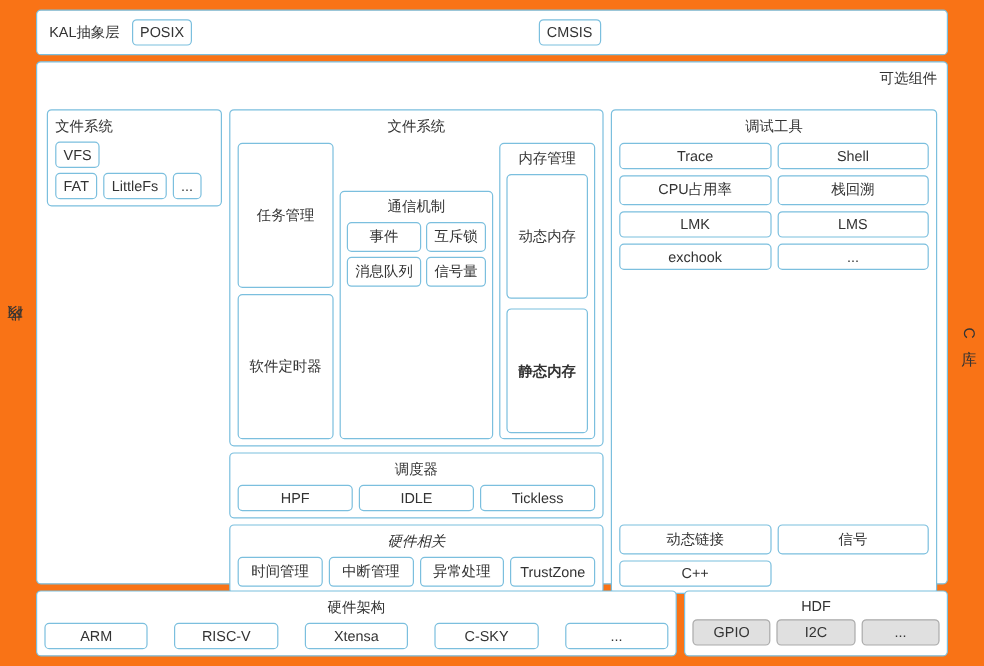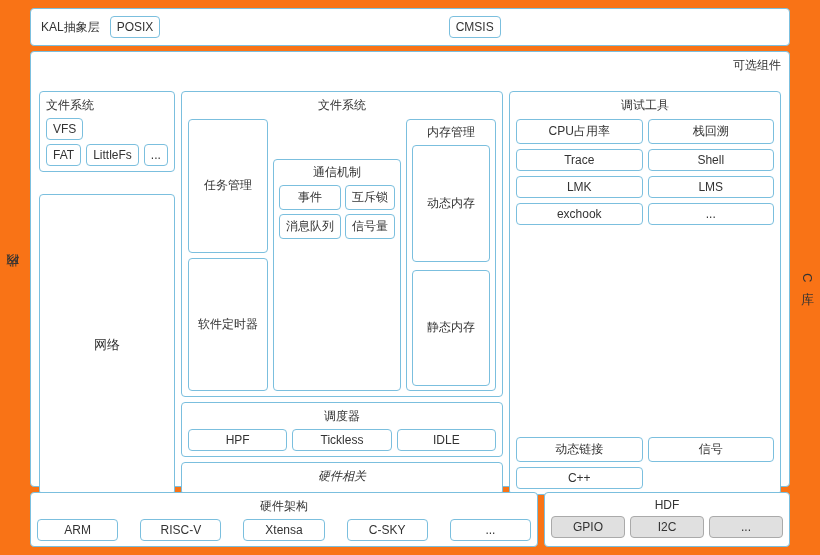--- a/index.html
+++ b/index.html
@@ -171,21 +171,21 @@
       display: flex;
       flex-direction: column;
       gap: 5px;
       flex: 1;
       margin-top: 40px;
     }
     .bk-col3 {
       display: flex;
       flex-direction: column;
       gap: 5px;
-      width: 90px;
+      width: 80px;
     }
 
     
     .comm-box {
       border: 1.5px solid #7bbfde;
       border-radius: 4px;
       padding: 4px 5px;
       background: #fff;
       flex: 1;
     }
@@ -253,21 +253,21 @@
     .hw-arch {
       flex: 1;
       border: 1.5px solid #7bbfde;
       border-radius: 4px;
       padding: 5px 6px;
       background: #fff;
     }
     .hw-arch-title { text-align: center; font-size: 12px; color: #333; margin-bottom: 4px; }
     .hw-arch-inner { display: flex; gap: 22px; }
     .hdf-section {
-      width: 246px;
+      width: 220px;
       border: 1.5px solid #7bbfde;
       border-radius: 4px;
       padding: 5px 6px;
       background: #fff;
     }
     .hdf-title { text-align: center; font-size: 12px; color: #333; margin-bottom: 4px; }
     .hdf-inner { display: flex; gap: 5px; }
     .hdf-inner .box.box-gray-bg { flex: 1; }
     .flex1 { flex: 1; }
   </style>
@@ -297,21 +297,20 @@
             <div class="fs-title">文件系统</div>
             <div class="fs-inner">
               <div class="box">VFS</div>
             </div>
             <div class="fs-inner" style="margin-top:4px">
               <div class="box">FAT</div>
               <div class="box">LittleFs</div>
               <div class="box">...</div>
             </div>
           </div>
-          <div class="network-box flex1">网络</div>
         </div>
 
         <div class="main-split">
 
           <div class="kernel-section">
 
             <div class="basic-kernel">
               <div class="basic-kernel-title">文件系统</div>
               <div class="basic-kernel-inner">
 
@@ -329,50 +328,56 @@
                       <div class="box">消息队列</div>
                       <div class="box">信号量</div>
                     </div>
                   </div>
                 </div>
 
                 <div class="bk-col3">
                   <div class="mem-box">
                     <div class="mem-title">内存管理</div>
                     <div class="box flex1" style="height:40px; display:flex; align-items:center; justify-content:center;">动态内存</div>
-                    <div class="box flex1" style="height:40px; display:flex; align-items:center; justify-content:center; margin-top:4px;">静态内存</div>
+                    <div class="box flex1" style="height:40px; display:flex; align-items:center; justify-content:center; margin-top:4px;font-weight:bold;">静态内存</div>
                   </div>
                 </div>
               </div>
             </div>
 
             <div class="scheduler-section">
               <div class="scheduler-title">调度器</div>
               <div class="scheduler-inner">
                 <div class="box flex1">HPF</div>
+                <div class="box flex1">IDLE</div>
                 <div class="box flex1">Tickless</div>
-                <div class="box flex1">IDLE</div>
               </div>
             </div>
 
             <div class="hw-related">
               <div class="hw-related-title">硬件相关</div>
+              <div class="hw-related-inner">
+                <div class="box flex1">时间管理</div>
+                <div class="box flex1">中断管理</div>
+                <div class="box flex1">异常处理</div>
+                <div class="box flex1">TrustZone</div>
+              </div>
             </div>
 
           </div>
 
           <div class="debug-section">
             <div class="debug-title">调试工具</div>
             <div class="debug-grid">
+              <div class="box">Trace</div>
+              <div class="box">Shell</div>
+            </div>
+            <div class="debug-grid">
               <div class="box">CPU占用率</div>
               <div class="box">栈回溯</div>
-            </div>
-            <div class="debug-grid">
-              <div class="box">Trace</div>
-              <div class="box">Shell</div>
             </div>
             <div class="debug-grid">
               <div class="box">LMK</div>
               <div class="box">LMS</div>
             </div>
             <div class="debug-grid">
               <div class="box">exchook</div>
               <div class="box">...</div>
             </div>
             <div style="flex:1;"></div>

